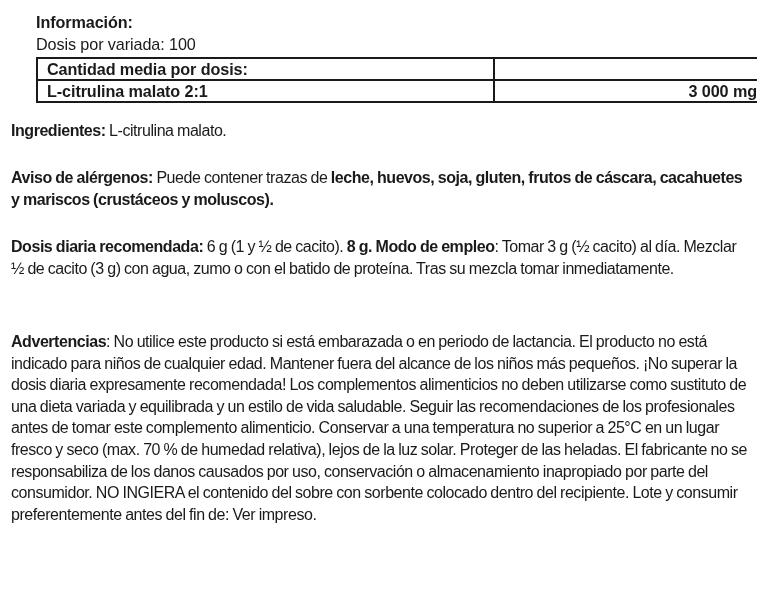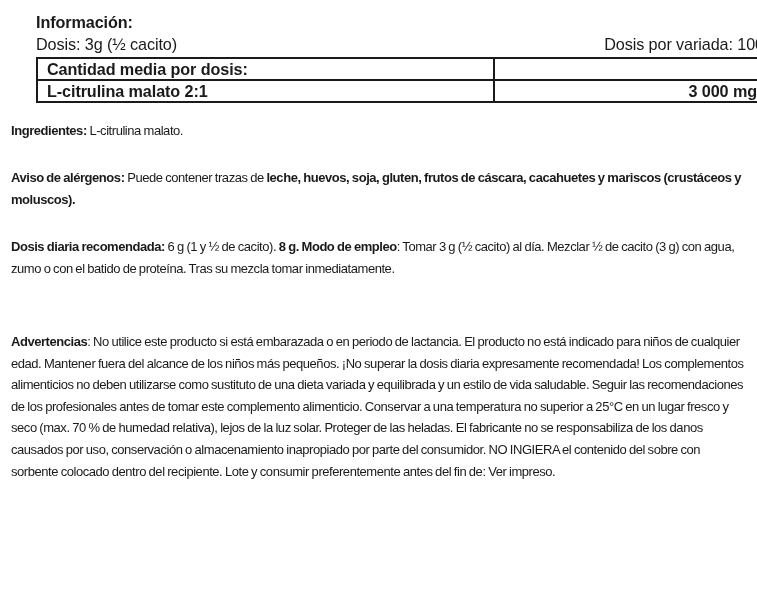--- a/index.html
+++ b/index.html
@@ -48,39 +48,38 @@
       font-weight: bold;
       font-size: 16.2px;
       line-height: 20px;
       letter-spacing: -0.1px;
     }
     table.nut td.c1 { width: 438px; border-radius: 10px; }
     table.nut td.c2 { text-align: right; }
     .para {
       margin-top: 0;
       font-family: "Liberation Sans", sans-serif;
-      font-size: 13px;
+      font-size: 16px;
       line-height: 21.6px;
       letter-spacing: -0.45px;
       word-spacing: -0.5px;
       width: 736px;
     }
     .para b { font-weight: bold; }
     .p-ing { position: absolute; top: 120px; }
     .p-alg { position: absolute; top: 167px; }
     .p-dos { position: absolute; top: 236px; }
     .p-adv { position: absolute; top: 331px; }
   </style>
 </head>
 <body>
 
 <div class="doc">
   <div class="heading">Información:</div>
   <div class="dose-row">
-    <span>Dosis: 3g (½ cacito)</span>
     <span>Dosis por variada: 100</span>
   </div>
   <table class="nut">
     <tbody>
         <tr>
       <td class="c1">Cantidad media por dosis:</td>
       <td class="c2"></td>
     </tr>
     <tr>
       <td class="c1">L-citrulina malato 2:1</td>

